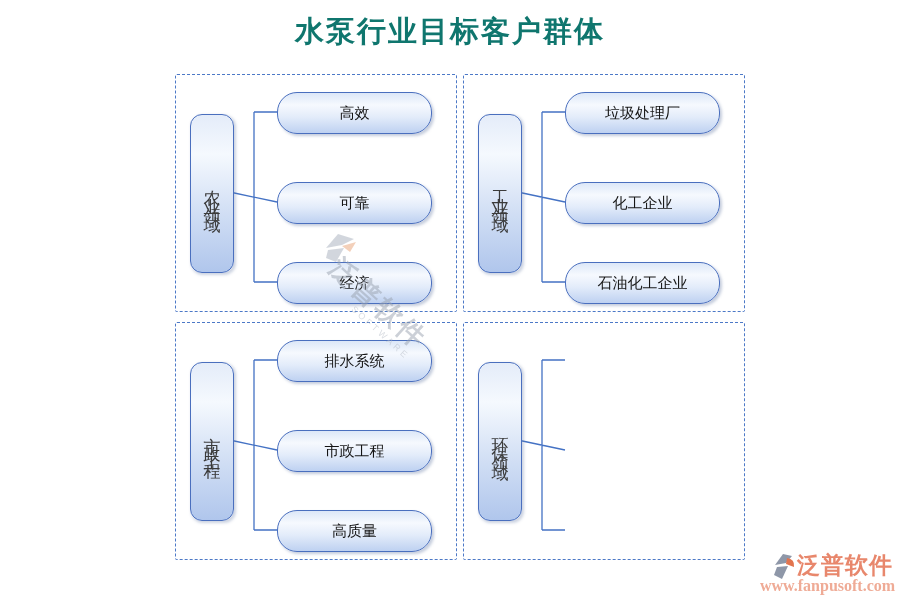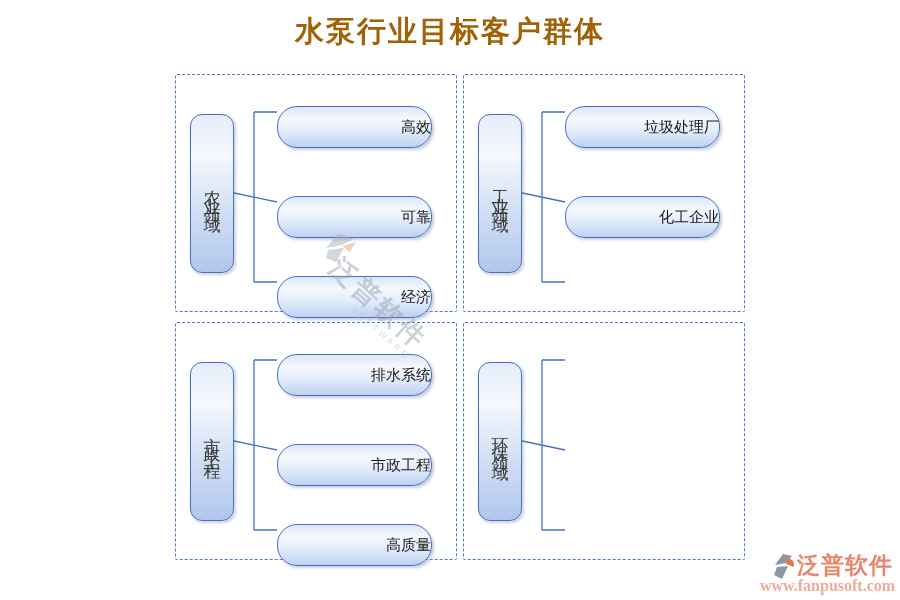--- a/index.html
+++ b/index.html
@@ -3,21 +3,21 @@
 <meta charset="utf-8">
 <style>
   html,body{margin:0;padding:0;}
   body{
     width:900px;height:600px;position:relative;background:#ffffff;
     font-family:"Liberation Sans",sans-serif;overflow:hidden;
   }
   .title{
     position:absolute;left:0;top:12px;width:900px;margin:0;
     text-align:center;font-family:"Liberation Serif",serif;
-    font-size:29px;font-weight:600;color:#a16207;letter-spacing:2px;
+    font-size:29px;font-weight:600;color:#0f766e;letter-spacing:2px;
   }
   .panel{
     position:absolute;width:280px;height:236px;
     border:1px dashed #4d79c7;border-radius:2px;background:transparent;
   }
   .panel-tl{left:175px;top:74px;}
   .panel-tr{left:463px;top:74px;}
   .panel-bl{left:175px;top:322px;}
   .panel-br{left:463px;top:322px;}
   .connectors{position:absolute;left:0;top:0;}
@@ -32,21 +32,21 @@
   .vtext{
     writing-mode:vertical-lr;text-orientation:upright;
     font-family:"Liberation Serif",serif;font-size:17px;color:#3b3b3b;
     letter-spacing:9px;line-height:1;text-indent:0;
   }
   .cbox{
     position:absolute;left:101px;width:153px;height:40px;
     border:1.4px solid #4a6fbe;border-radius:20px;
     background:linear-gradient(180deg,#dce7f8 0%,#f6f9fe 30%,#e3ecfa 60%,#bed1f1 100%);
     box-shadow:2px 2px 3px rgba(110,130,170,.4);
-    display:flex;align-items:center;justify-content:flex-end;margin-top:14px;
+    display:flex;align-items:center;justify-content:center;
   }
   .cbox-1{top:17px;} .cbox-2{top:107px;} .cbox-3{top:187px;}
   .clabel{font-size:15px;color:#141414;}
   
   .watermark{position:absolute;left:316px;top:230px;width:150px;height:130px;
     opacity:.5;pointer-events:none;z-index:6;}
   .wm-glyph{position:absolute;left:6px;top:4px;}
   .wm-text{position:absolute;left:30px;top:20px;transform:rotate(42deg);
     transform-origin:left top;font-size:27px;color:#9aa3b0;letter-spacing:3px;
     white-space:nowrap;font-weight:bold;}
@@ -91,20 +91,23 @@
   </svg>
   <div class="vnode">
     <span class="vtext">工业领域</span>
   </div>
   <div class="cbox cbox-1">
     <span class="clabel">垃圾处理厂</span>
   </div>
   <div class="cbox cbox-2">
     <span class="clabel">化工企业</span>
   </div>
+  <div class="cbox cbox-3">
+    <span class="clabel">石油化工企业</span>
+  </div>
 </section>
 
 <section class="panel panel-bl">
   <svg class="connectors" width="280" height="236" viewBox="0 0 280 236">
     <path d="M56 117.5 L101 127 M78 37 L78 207 M78 37 L101 37 M78 207 L101 207"></path>
   </svg>
   <div class="vnode">
     <span class="vtext">市政工程</span>
   </div>
   <div class="cbox cbox-1">

